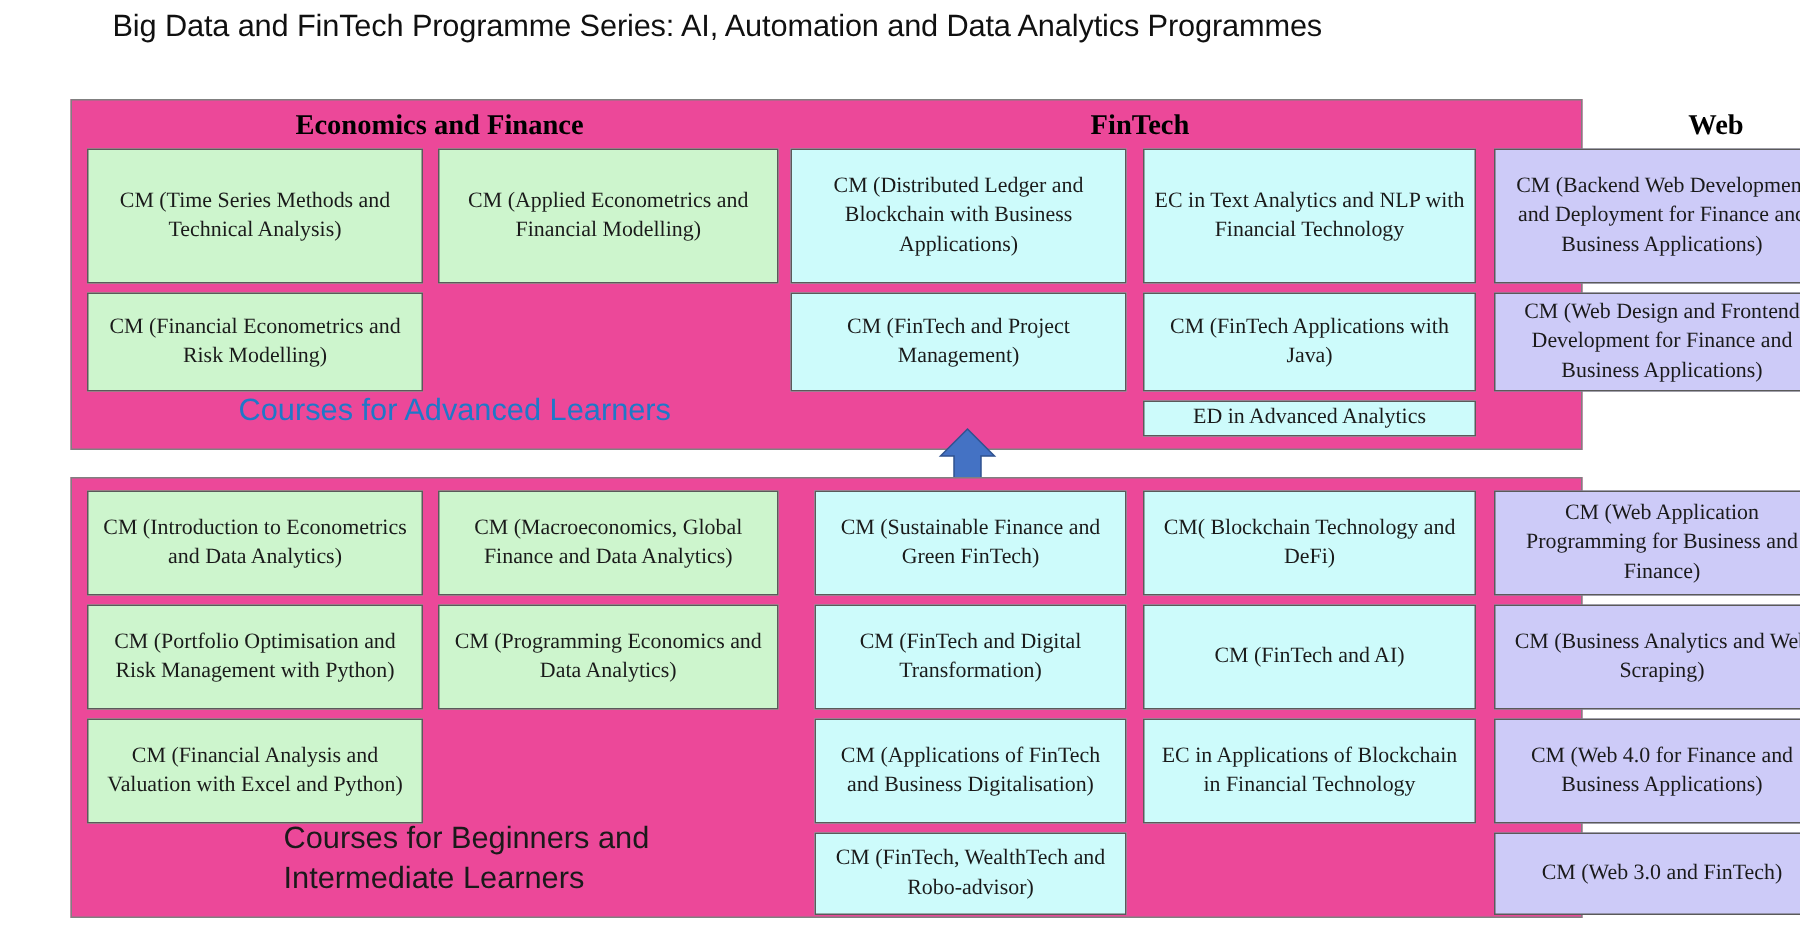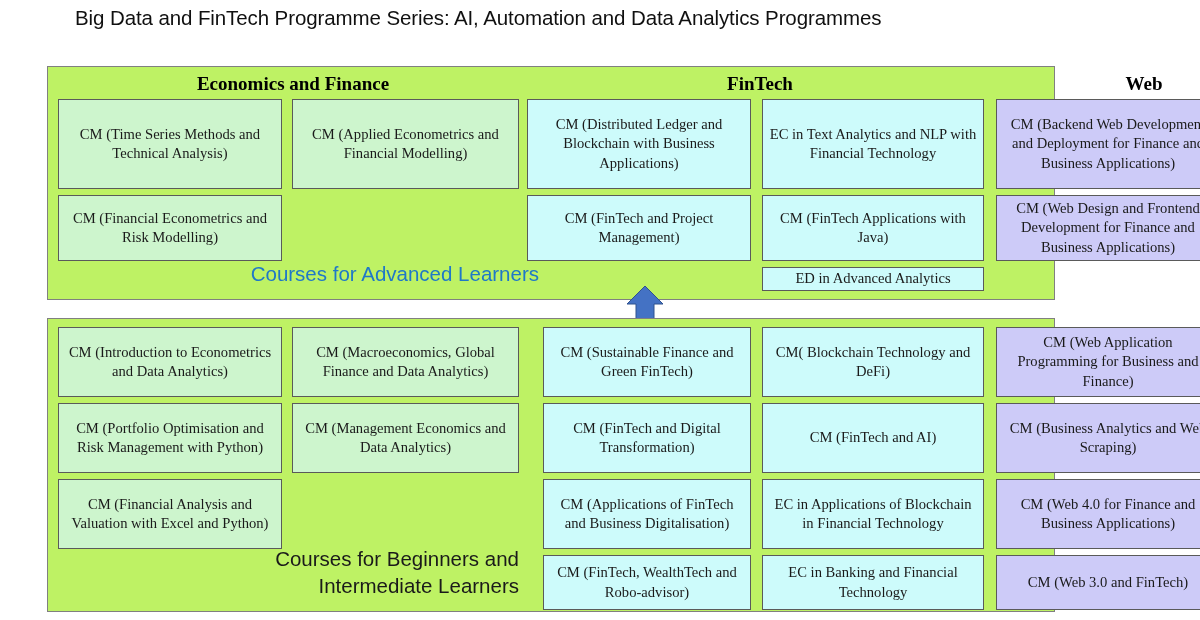--- a/index.html
+++ b/index.html
@@ -19,21 +19,21 @@
     font-weight: 400;
     color: #101010;
     letter-spacing: -0.1px;
     white-space: nowrap;
   }
 
   .panel {
     position: absolute;
     left: 8px;
     width: 1008px;
-    background: #bef264;
+    background: #ec4899;
     border: 1.5px solid #808080;
   }
   #panel-top    { top: 66px;  height: 234px; }
   #panel-bottom { top: 318px; height: 294px; }
 
   .col-header {
     position: absolute;
     font-family: "Liberation Serif", serif;
     font-weight: bold;
     font-size: 19px;
@@ -84,21 +84,21 @@
 
   .h90 { height: 90px; }
   .h66 { height: 66px; }
   .h70 { height: 70px; }
   .h24 { height: 24px; }
   .h55 { height: 55px; }
 
   .caption {
     position: absolute;
     font-family: "Liberation Sans", sans-serif;
-    text-align: right;
+    text-align: left;
   }
   #cap-advanced {
     left: 120px; top: 262px;
     width: 380px;
     font-size: 20.5px;
     color: #1f78c8;
   }
   #cap-beginner {
     left: 150px; top: 545px;
     width: 330px;
@@ -191,21 +191,21 @@
       <div class="box c-green h70">
           <span>CM (Financial Analysis and Valuation with Excel and Python)</span>
         </div>
     </div>
 
     <div class="col" id="b-c2">
       <div class="box c-green h70">
           <span>CM (Macroeconomics, Global Finance and Data Analytics)</span>
         </div>
       <div class="box c-green h70">
-          <span>CM (Management Economics and Data Analytics)</span>
+          <span>CM (Programming Economics and Data Analytics)</span>
         </div>
     </div>
 
     <div class="col" id="b-c3">
       <div class="box c-cyan h70">
           <span>CM (Sustainable Finance and Green FinTech)</span>
         </div>
       <div class="box c-cyan h70">
           <span>CM (FinTech and Digital Transformation)</span>
         </div>
@@ -219,23 +219,20 @@
 
     <div class="col" id="b-c4">
       <div class="box c-cyan h70">
           <span>CM( Blockchain Technology and DeFi)</span>
         </div>
       <div class="box c-cyan h70">
           <span>CM (FinTech and AI)</span>
         </div>
       <div class="box c-cyan h70">
           <span>EC in Applications of Blockchain in Financial Technology</span>
-        </div>
-      <div class="box c-cyan h55">
-          <span>EC in Banking and Financial Technology</span>
         </div>
     </div>
 
     <div class="col" id="b-c5">
       <div class="box c-purple h70">
           <span>CM (Web Application Programming for Business and Finance)</span>
         </div>
       <div class="box c-purple h70">
           <span>CM (Business Analytics and Web Scraping)</span>
         </div>

